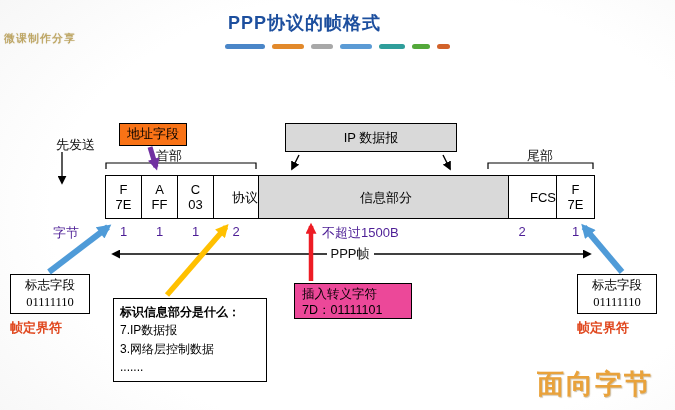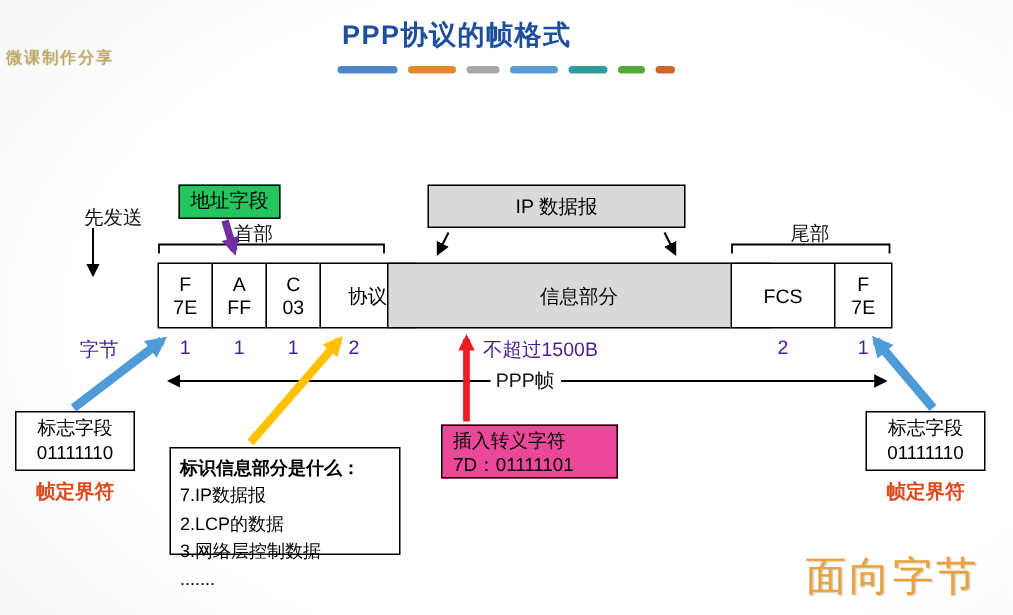--- a/index.html
+++ b/index.html
@@ -8,40 +8,40 @@
     position:relative; overflow:hidden;
     font-family:"Liberation Sans","DejaVu Sans",sans-serif;
     background: radial-gradient(120% 130% at 58% 52%, #ffffff 42%, #f3f3f3 72%, #dedede 100%);
   }
   .abs { position:absolute; }
   .page-title { left:0; top:11px; width:609px; text-align:center; font-size:18px; font-weight:bold; letter-spacing:1px; }
   .dash-row { left:0; top:44px; width:675px; display:flex; justify-content:center; gap:7px; }
   .dash { height:5px; border-radius:2.5px; }
   .watermark { left:4px; top:3px; font-size:11px; color:#b89a45; opacity:.85; letter-spacing:1px; text-shadow:0 0 1px #8a6d20;margin-top:28px; }
   .lbl { font-size:13px; color:#111; }
-  .addrbox { left:119px; top:123px; width:68px; height:23px; border:1.6px solid #000; background:#22c55e;
+  .addrbox { left:119px; top:123px; width:68px; height:23px; border:1.6px solid #000; background:#f97316;
              text-align:center; line-height:20px; font-size:13px; }
   .ipbox { left:285px; top:123px; width:172px; height:29px; border:1.2px solid #000; background:#d9d9d9;
            text-align:center; line-height:27px; font-size:13px; }
   .cell { position:absolute; top:175px; height:44px; border:1.3px solid #000; background:#fff;
           display:flex; flex-direction:column; align-items:center; justify-content:center;
           font-size:13px; line-height:15px; color:#000; }
   .cell.gray { background:#d9d9d9; }
   .cnt { position:absolute; top:224px; font-size:13px; text-align:center; color:#4c1d95; }
   .pppLbl { left:326px; top:245px; width:48px; text-align:center; font-size:13px; color:#111; }
   .flagbox { position:absolute; top:274px; width:80px; height:40px; border:1.3px solid #000; background:#fff;
              display:flex; flex-direction:column; align-items:center; justify-content:center;
-             font-size:12.5px; line-height:17px; }
-  .caption { position:absolute; top:319px; width:80px; text-align:center; font-size:13px; font-weight:bold; }
+             font-size:12.5px; line-height:17px;font-family:Liberation Serif, serif; }
+  .caption { position:absolute; top:319px; width:80px; font-size:13px; font-weight:bold; }
   .escbox { left:294px; top:283px; width:118px; height:36px; border:1.3px solid #000; background:#ec4899;
             padding:2px 0 0 7px; font-size:12.5px; line-height:16px; font-weight:normal; }
-  .infobox { left:113px; top:298px; width:154px; height:72px; border:1px solid #000; background:#fff;
+  .infobox { left:113px; top:298px; width:154px; height:84px; border:1px solid #000; background:#fff;
              padding:4px 6px; font-size:12px; line-height:18.4px; }
   .infotitle { font-weight:bold; }
-  .byteOriented { left:537px; top:366px; font-size:27px; font-weight:normal; letter-spacing:2px;
+  .byteOriented { left:537px; top:366px; font-size:27px; font-weight:bold; letter-spacing:2px;
                   text-shadow:1px 1px 1px rgba(120,80,10,.35); }
   svg.overlay { left:0; top:0; pointer-events:none; }
 </style>
 </head>
 <body>
 
 <div class="abs watermark">微课制作分享</div>
 
 <div class="abs page-title" style="color: rgb(29, 79, 158);">PPP协议的帧格式</div>
 <div class="abs dash-row">
@@ -71,21 +71,21 @@
 <div class="cell" style="left:177px;width:37px">
   <span>C</span>
   <span>03</span>
 </div>
 <div class="cell" style="left:213px;width:64px">
   <span>协议</span>
 </div>
 <div class="cell gray" style="left:258px;width:256px">
   <span>信息部分</span>
 </div>
-<div class="cell" style="left:487px;width:70px">
+<div class="cell" style="left:508px;width:70px">
   <span>FCS</span>
 </div>
 <div class="cell" style="left:556px;width:39px">
   <span>F</span>
   <span>7E</span>
 </div>
 
 <div class="cnt" style="left:46px;width:40px">字节</div>
 <div class="cnt" style="left:105px;width:37px">1</div>
 <div class="cnt" style="left:141px;width:37px">1</div>
@@ -109,21 +109,20 @@
 <div class="caption" style="left: 577px; color: rgb(224, 72, 31);">帧定界符</div>
 
 <div class="abs escbox">
   <div>插入转义字符</div>
   <div>7D：01111101</div>
 </div>
 
 <div class="abs infobox">
   <div class="infotitle">标识信息部分是什么：</div>
   <div>7.IP数据报</div>
-  <div>2.LCP的数据</div>
   <div>3.网络层控制数据</div>
   <div>.......</div>
 </div>
 
 <div class="abs byteOriented" style="color: rgb(233, 162, 59);">面向字节</div>
 
 <svg class="abs overlay" width="675" height="410">
   <defs>
     <marker id="ah-k" viewBox="0 0 10 10" refX="8" refY="5" markerUnits="userSpaceOnUse" markerWidth="9" markerHeight="9" orient="auto">
         <path d="M0,0L10,5L0,10z" fill="#000"></path>

